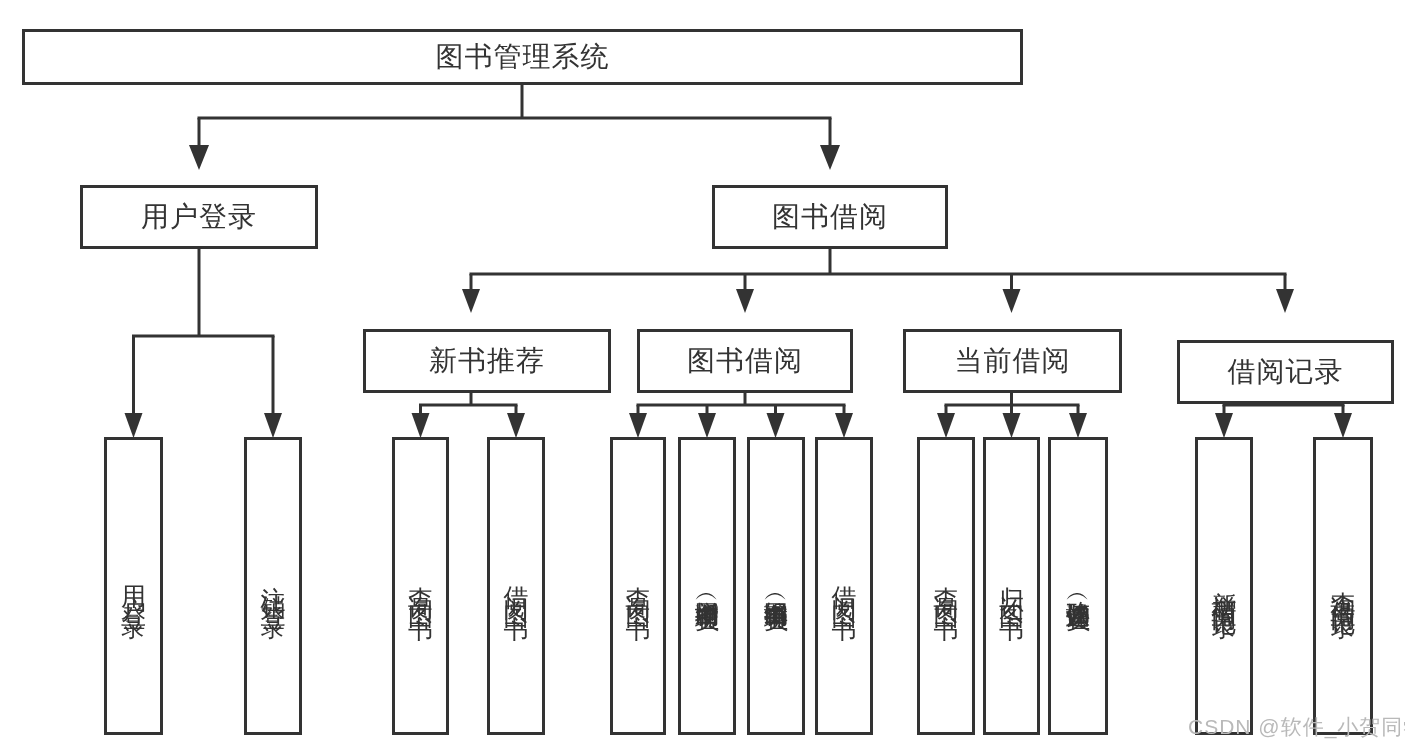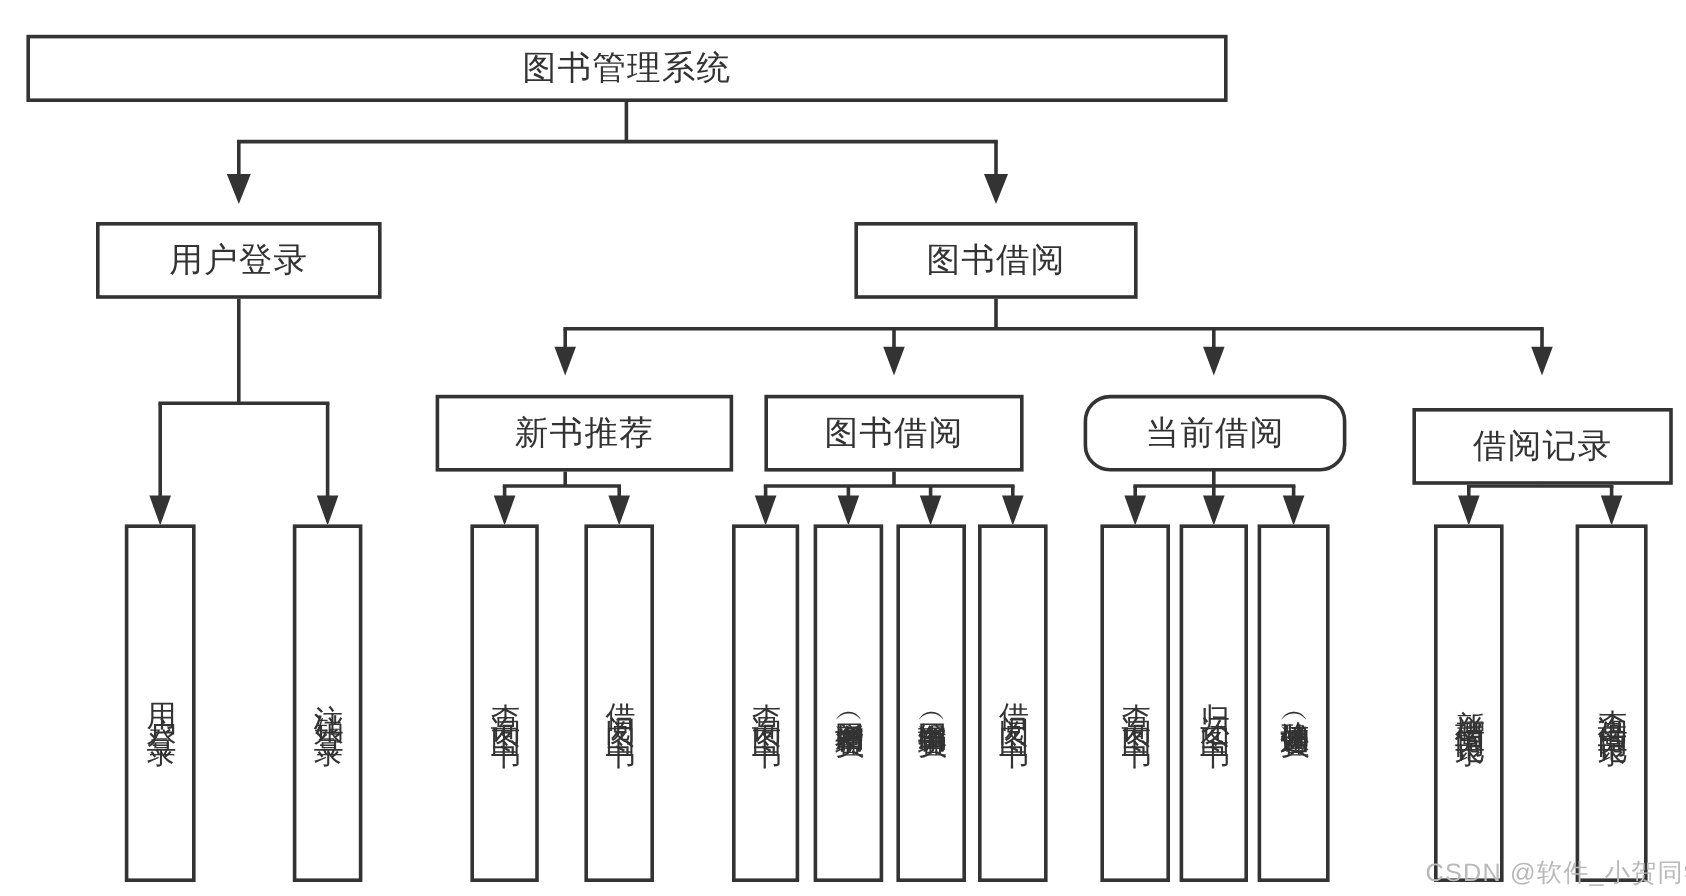--- a/index.html
+++ b/index.html
@@ -30,21 +30,21 @@
     align-items: center;
     justify-content: center;
     z-index: 2;
   }
   .hbox { font-size: 28px; letter-spacing: 1px; margin-top: 16px; }
   .root-box  { left: 22px;   top: 13px;  width: 1001px; height: 56px; }
   .n-user    { left: 80px;   top: 169px; width: 238px;  height: 64px; }
   .n-mgmt    { left: 712px;  top: 169px; width: 236px;  height: 64px; }
   .n-newbook { left: 363px;  top: 313px; width: 248px;  height: 64px; }
   .n-borrow  { left: 637px;  top: 313px; width: 216px;  height: 64px; }
-  .n-current { left: 903px;  top: 313px; width: 219px;  height: 64px; border-radius: 22px; }
+  .n-current { left: 903px;  top: 313px; width: 219px;  height: 64px; }
   .n-record  { left: 1177px; top: 324px; width: 217px;  height: 64px; }
 
   .leaf {
     top: 437px;
     height: 298px;
     border-width: 3px;
   }
   .leaf-text {
     writing-mode: vertical-rl;
     text-orientation: mixed;

